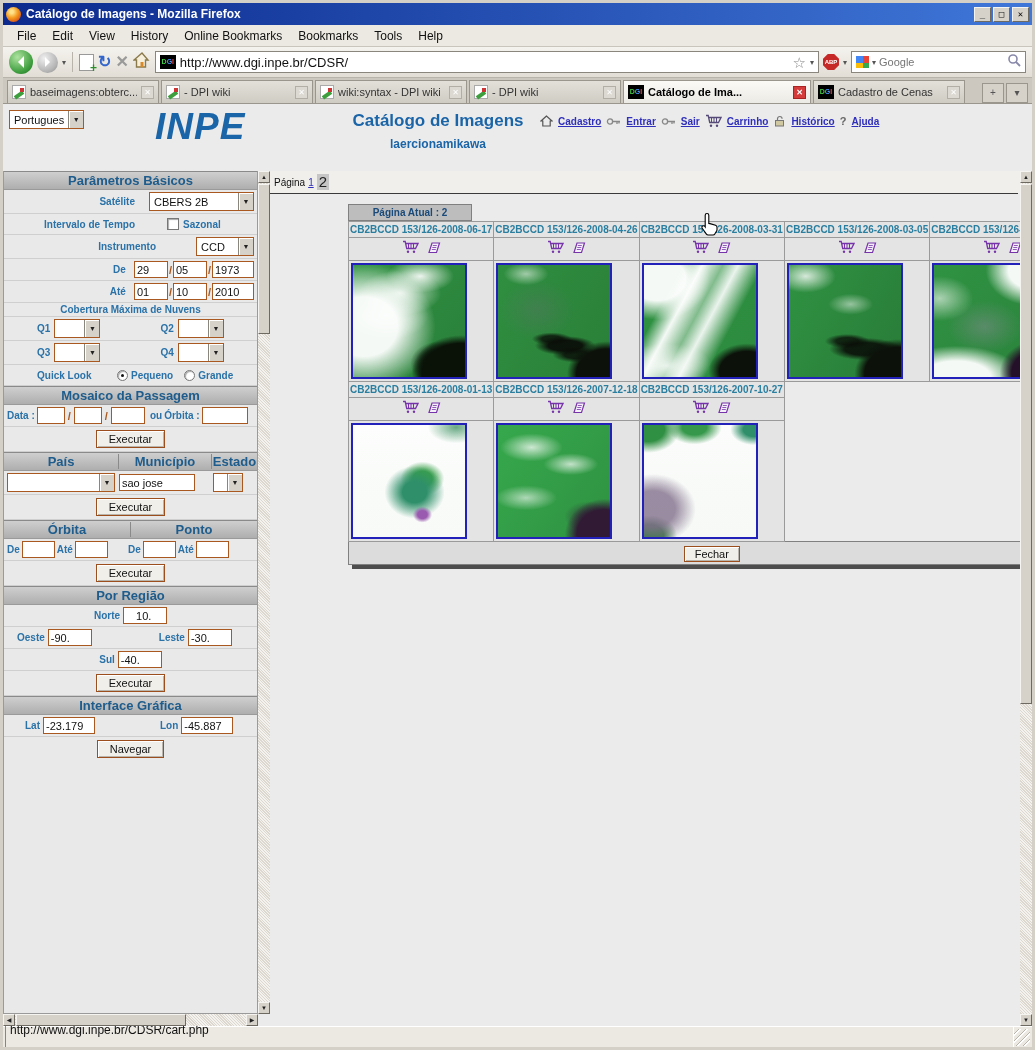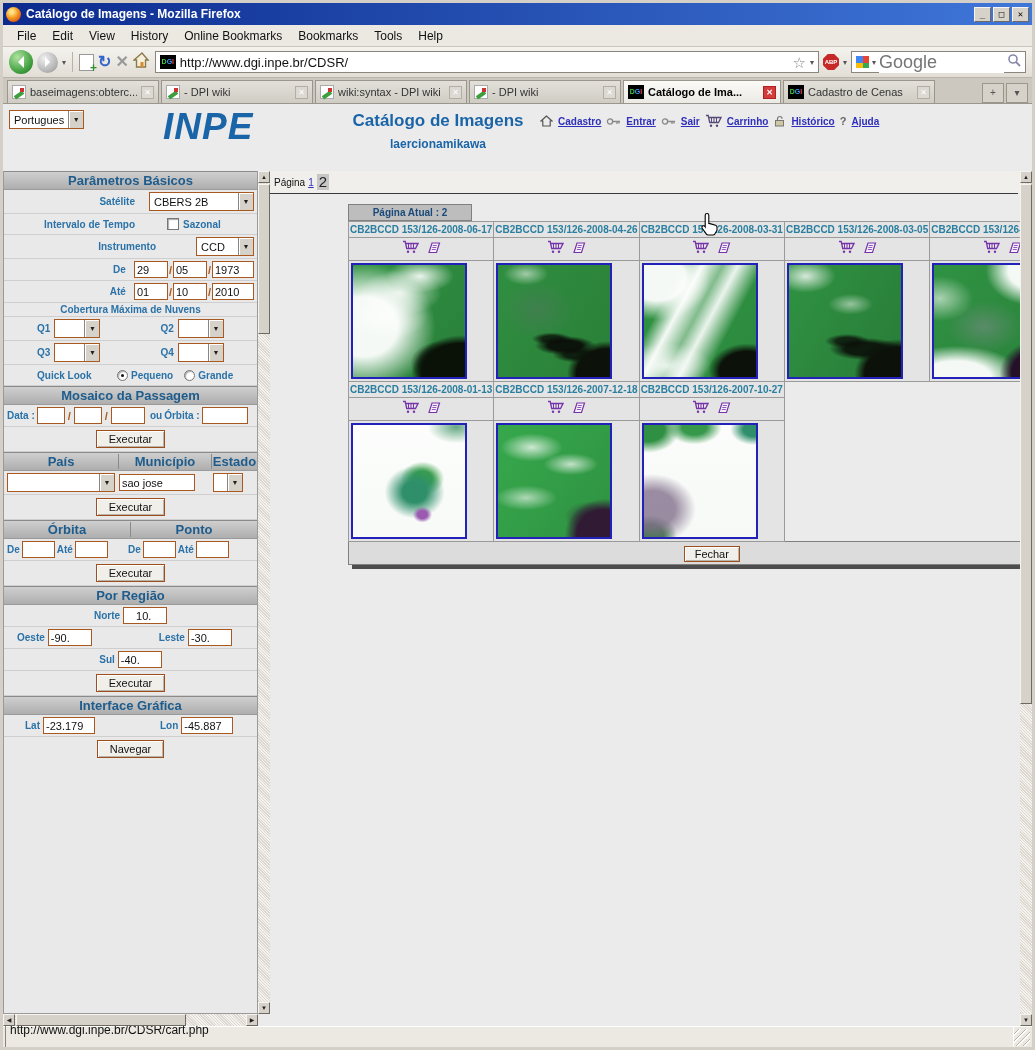--- a/index.html
+++ b/index.html
@@ -33,43 +33,43 @@
   .favicon-dgi { width:16px; height:14px; background:#000; color:#0f0; font-size:7px; font-weight:bold; text-align:center; line-height:14px; flex:none; letter-spacing:0; }
   .favicon-dgi .d{color:#4c4}.favicon-dgi .g{color:#49f}.favicon-dgi .i{color:#e44}
   .star { color:#888; font-size:15px; line-height:15px; }
   .abp { width:16px; height:16px; background:#c62828; clip-path:polygon(30% 0,70% 0,100% 30%,100% 70%,70% 100%,30% 100%,0 70%,0 30%); color:#fff; font-size:6px; font-weight:bold; text-align:center; line-height:16px; flex:none; }
   .searchbox { width:175px; height:22px; background:#fff; border:1px solid #8a867e; display:flex; align-items:center; padding:0 4px; gap:3px; }
   .gicon { width:13px; height:13px; flex:none; background:
       linear-gradient(#4285f4,#4285f4) 0 0/54% 54% no-repeat,
       linear-gradient(#ea4335,#ea4335) 100% 0/54% 54% no-repeat,
       linear-gradient(#fbbc05,#fbbc05) 0 100%/54% 54% no-repeat,
       linear-gradient(#34a853,#34a853) 100% 100%/54% 54% no-repeat,#fff; }
-  .searchtext { flex:1; border:none; outline:none; font-size:18px; color:#777; width:60px; font-family:"Liberation Sans",sans-serif; }
+  .searchtext { flex:1; border:none; outline:none; font-size:11px; color:#777; width:60px; font-family:"Liberation Sans",sans-serif; }
 
   
   .tabbar { height:26px; background:#ccc8c0; display:flex; align-items:flex-end; padding:2px 4px 0; gap:2px; border-bottom:1px solid #9a968e; }
   .tab { width:152px; height:23px; background:linear-gradient(#e3e0d9,#cfccc4); border:1px solid #9a968e; border-bottom:none; display:flex; align-items:center; gap:4px; padding:0 4px; font-size:11px; color:#333; }
-  .tab.active { background:linear-gradient(#fbfaf7,#eceae4); font-weight:bold; color:#000; width:158px;margin-top:28px; }
+  .tab.active { background:linear-gradient(#fbfaf7,#eceae4); font-weight:bold; color:#000; width:188px;margin-top:28px; }
   .tablabel { flex:1; white-space:nowrap; overflow:hidden; }
   .tclose { width:13px; height:13px; background:#dcd8d2; border:1px solid #b2aea6; color:#fff; font-size:8px; line-height:11px; text-align:center; flex:none; }
   .tclose.red { background:#d43b3b; border-color:#a22; }
   .favicon-wiki { width:14px; height:14px; background:#fff; border:1px solid #aaa; position:relative; flex:none; }
   .favicon-wiki::before { content:""; position:absolute; left:1px; top:7px; width:10px; height:4px; background:#3d9e3d; transform:rotate(-35deg); }
   .favicon-wiki::after { content:""; position:absolute; right:1px; top:2px; width:4px; height:4px; background:#c33; }
   .tabend { margin-left:auto; display:flex; gap:2px; align-items:center; }
   .tebtn { width:22px; height:20px; background:#d6d2ca; border:1px solid #9a968e; text-align:center; font-size:10px; color:#555; line-height:18px; }
 
   
   .content { height:922px; background:#ebebeb; position:relative; }
   .pageheader { height:67px; position:relative; }
   .langcombo { position:absolute; left:6px; top:6px; }
   .combo { border:1px solid #a9581f; background:#fff; display:inline-flex; align-items:center; height:19px; }
   .combo .cv { padding:0 4px; font-size:11px; color:#111; white-space:nowrap; }
   .combo .ca { width:15px; align-self:stretch; background:#d6d2ca; border-left:1px solid #8a867e; box-shadow:inset 1px 1px 0 #fff; font-size:7px; color:#222; display:flex; align-items:center; justify-content:center; }
-  .inpelogo { position:absolute; left:160px; top:2px; font-size:37px; font-weight:bold; font-style:italic; color:#1a64a8; letter-spacing:1px; }
+  .inpelogo { position:absolute; left:152px; top:2px; font-size:37px; font-weight:bold; font-style:italic; color:#1a64a8; letter-spacing:1px; }
   .pagetitle { position:absolute; left:320px; top:7px; width:230px; text-align:center; font-size:17px; font-weight:bold; color:#1a64a8; }
   .username { position:absolute; left:320px; top:33px; width:230px; text-align:center; font-size:12px; font-weight:bold; color:#1a64a8; }
   .hlinks { position:absolute; left:537px; top:10px; display:flex; align-items:center; gap:5px; }
   .hlink { font-size:10px; font-weight:bold; color:#2f2fbb; text-decoration:underline; white-space:nowrap; }
   .hicon { display:inline-flex; flex:none; }
   .handcursor { position:absolute; left:697px; top:108px; z-index:5; }
 
   
   .frames { position:absolute; top:67px; left:0; right:0; bottom:0; display:flex; }
   .leftframe { width:267px; position:relative; flex:none; }

